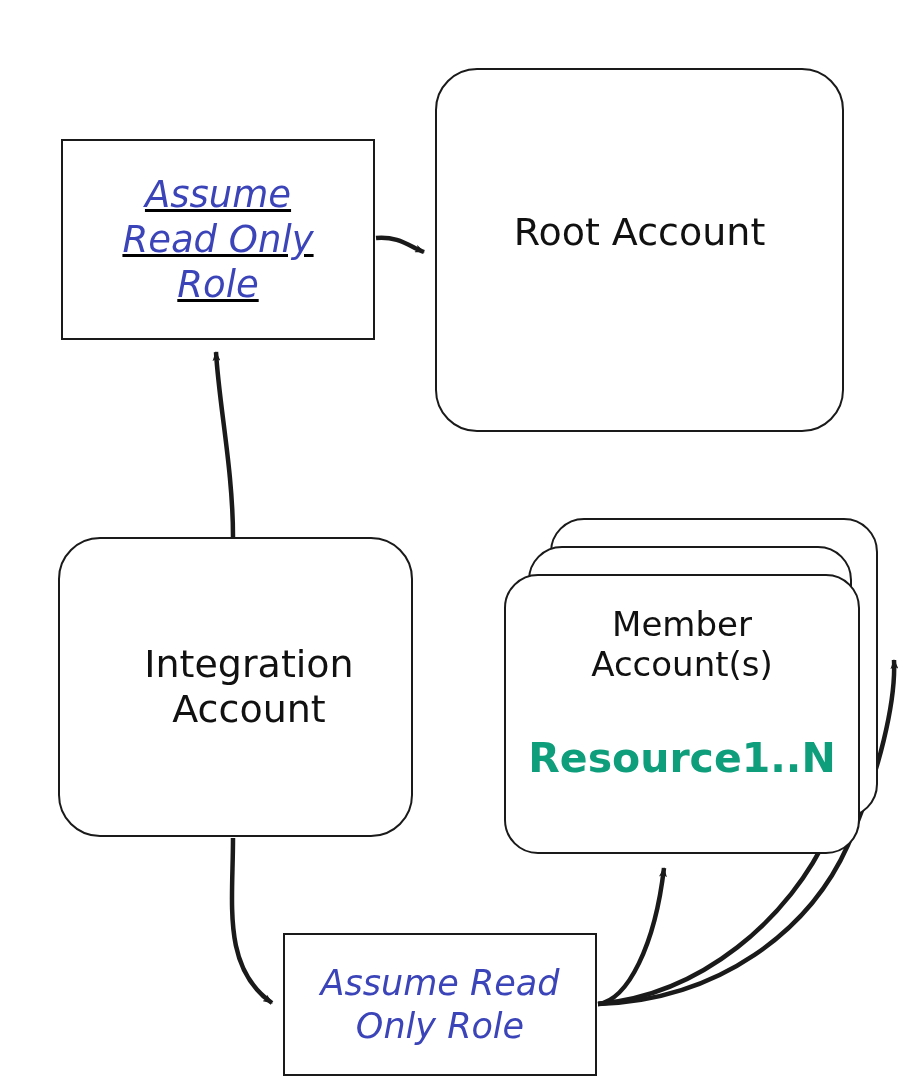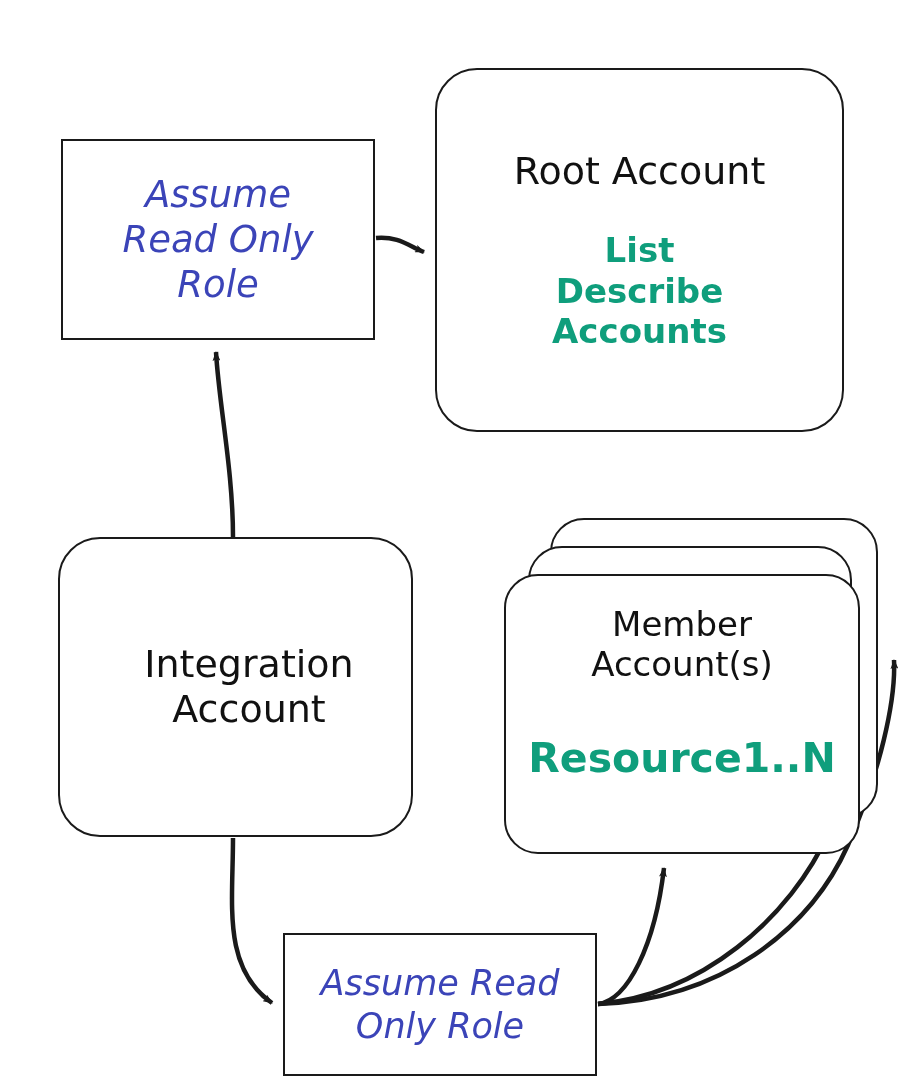--- a/index.html
+++ b/index.html
@@ -57,20 +57,21 @@
     color: #0f9e7c;
     font-weight: 700;
     line-height: 1.2;
     white-space: pre-line;
   }
 
   
   #node-assume-ro-top {
     left: 61px; top: 139px; width: 314px; height: 201px;
     font-size: 37px;
+    text-decoration: underline;
   }
   #node-root-account {
     left: 435px; top: 68px; width: 409px; height: 364px;
     padding-top: 1px;
   }
   #node-root-account .label-plain { font-size: 38px; margin-bottom: 36px; }
   #node-root-account .label-action { font-size: 34px; }
 
   #node-integration-account {
     left: 58px; top: 537px; width: 355px; height: 300px;
@@ -129,23 +130,20 @@
   </svg>
 
   <div class="node rect" id="node-assume-ro-top">
     <span class="label-assume">Assume
 Read Only
 Role</span>
   </div>
 
   <div class="node rounded" id="node-root-account">
     <span class="label-plain">Root Account</span>
-    <span class="label-action">List
-Describe
-Accounts</span>
   </div>
 
   <div class="node rounded" id="node-integration-account">
     <span class="label-plain">Integration
 Account</span>
   </div>
 
   <div class="member-stack-box" id="member-back"></div>
   <div class="member-stack-box" id="member-mid"></div>
 

